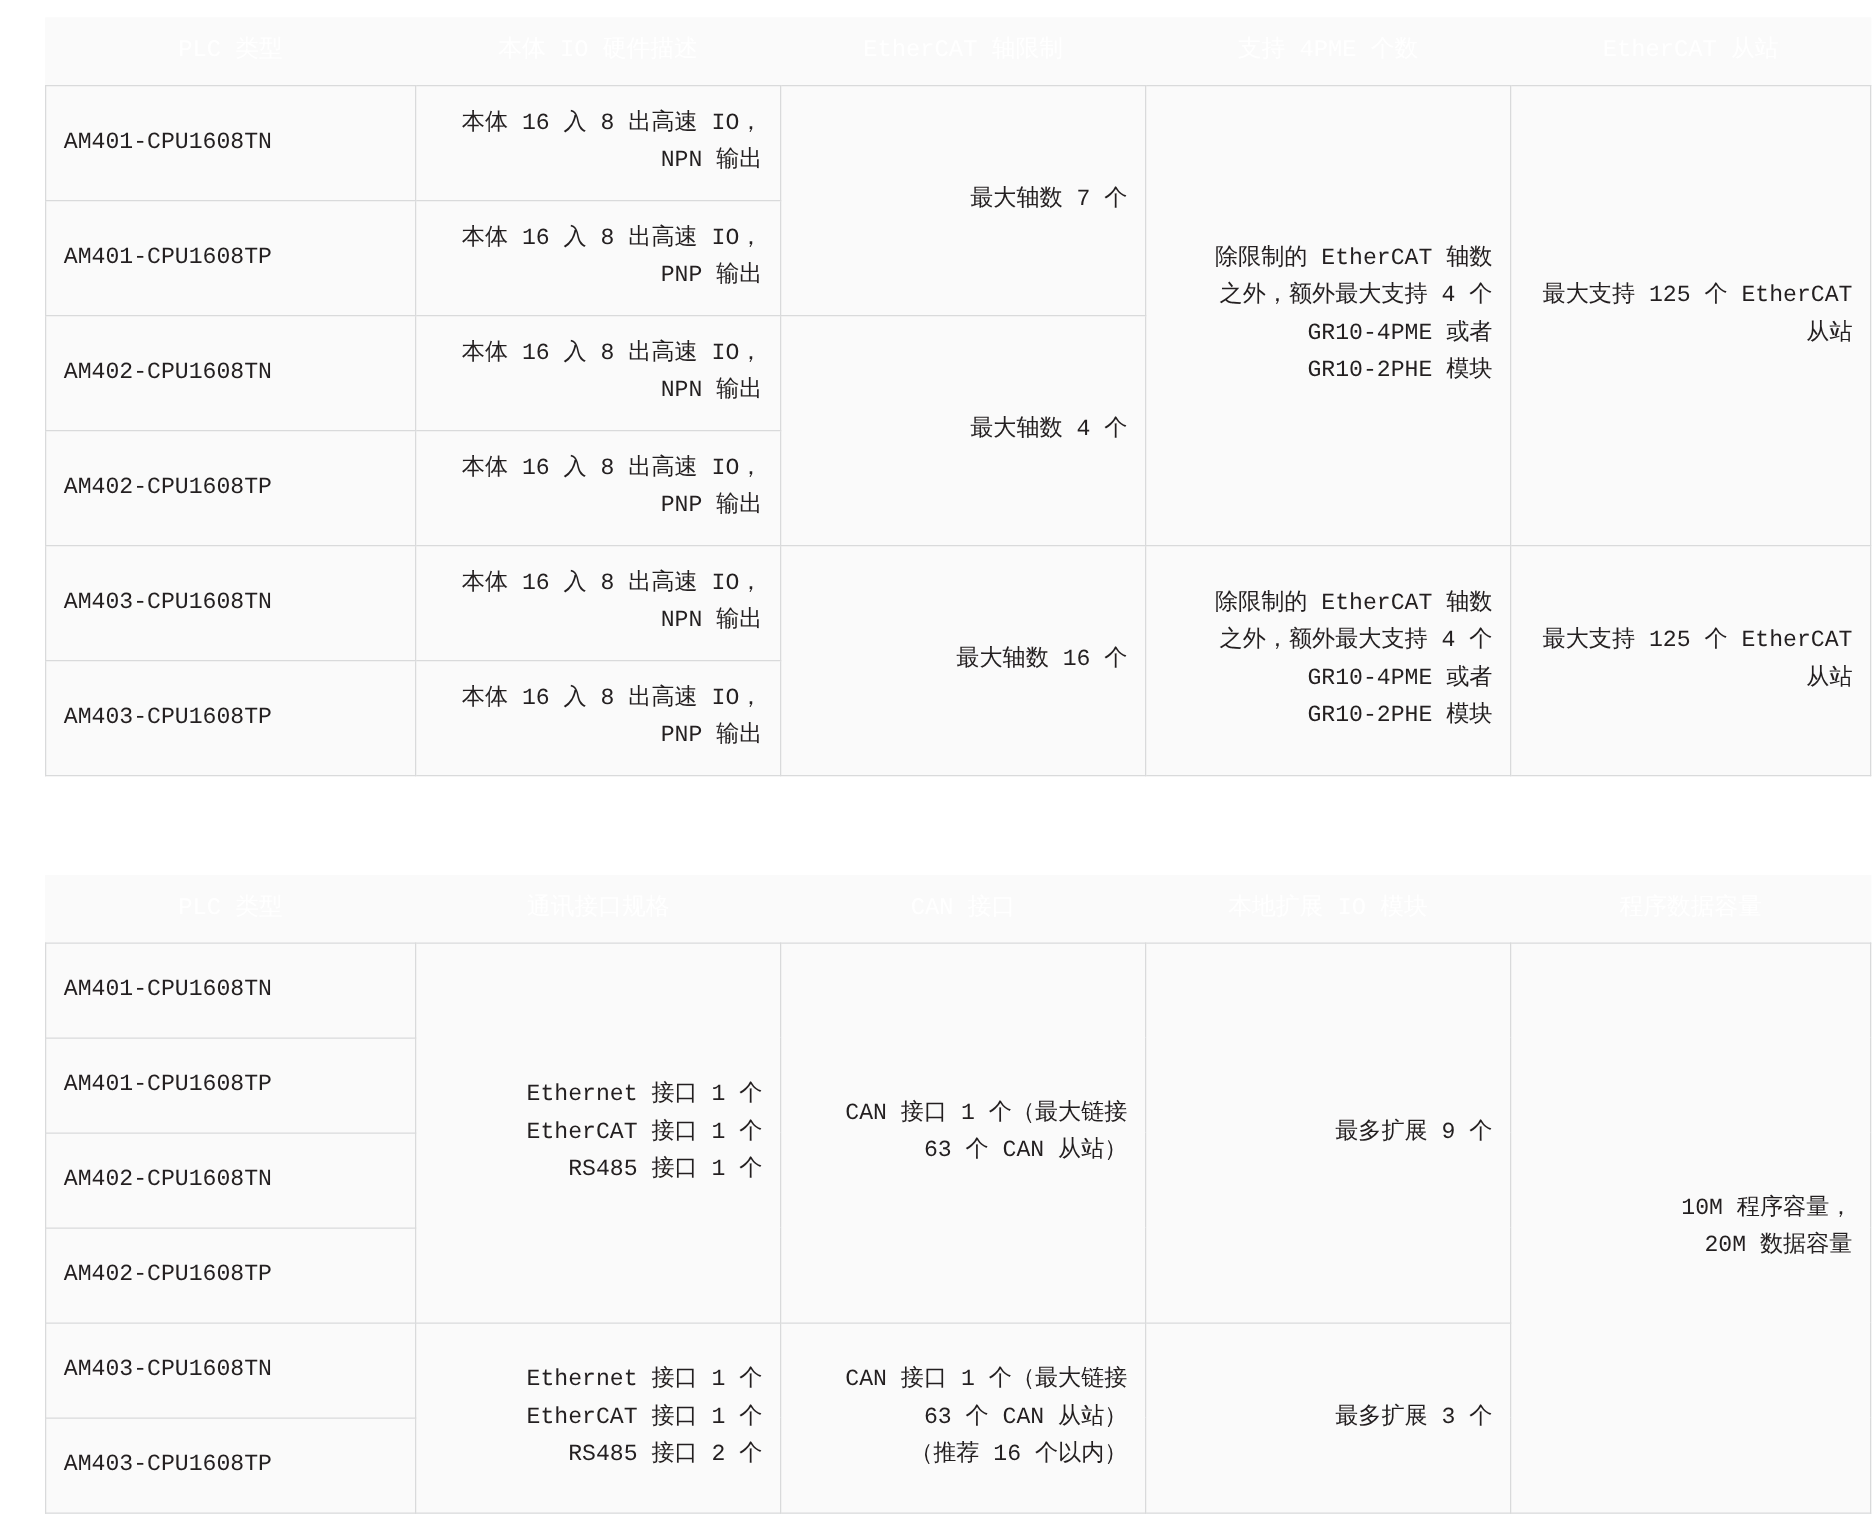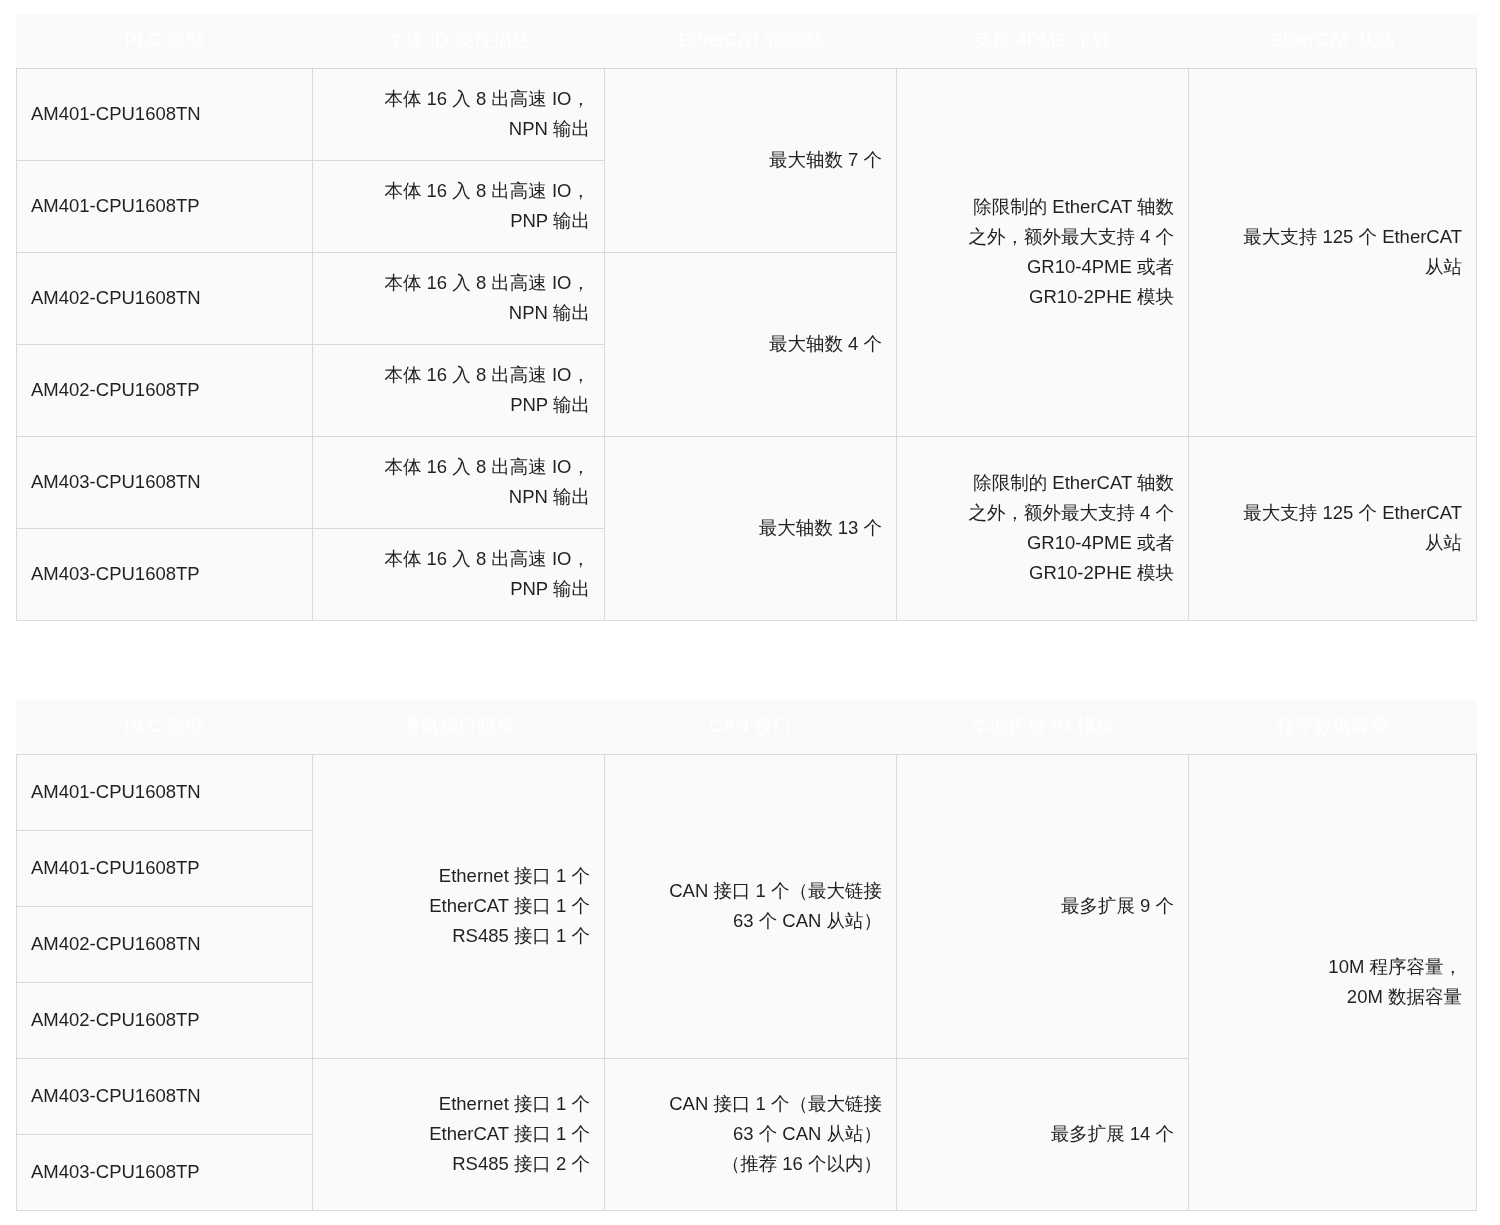--- a/index.html
+++ b/index.html
@@ -16,23 +16,24 @@
   }
   .page {
     width: 1500px;
     height: 1225px;
     position: relative;
     box-sizing: border-box;
     padding: 0 20px;
   }
   .table-block {
     position: absolute;
-    left: 16px;
+    left: 36px;
     width: 1460px;
     box-sizing: border-box;
+    font-family: Liberation Mono, monospace;
   }
   #table1 { top: 14px; }
   #table2 { top: 700px; }
 
   table.spec {
     border-collapse: collapse;
     table-layout: fixed;
     width: 1460px;
     background: #fafafa;
   }
@@ -137,21 +138,21 @@
         </tr>
         <tr class="rowtall">
           <td class="c-model">AM402-CPU1608TP</td>
           <td class="c-center cellwrap">本体 16 入 8 出高速 IO，
 PNP 输出</td>
         </tr>
         <tr class="rowtall">
           <td class="c-model">AM403-CPU1608TN</td>
           <td class="c-center cellwrap">本体 16 入 8 出高速 IO，
 NPN 输出</td>
-          <td class="c-center cellwrap v-center" rowspan="2">最大轴数 13 个</td>
+          <td class="c-center cellwrap v-center" rowspan="2">最大轴数 16 个</td>
           <td class="c-center cellwrap v-center" rowspan="2">除限制的 EtherCAT 轴数
 之外，额外最大支持 4 个
 GR10-4PME 或者
 GR10-2PHE 模块</td>
           <td class="c-center cellwrap v-center" rowspan="2">最大支持 125 个 EtherCAT
 从站</td>
         </tr>
         <tr class="rowtall">
           <td class="c-model">AM403-CPU1608TP</td>
           <td class="c-center cellwrap">本体 16 入 8 出高速 IO，
@@ -201,21 +202,21 @@
           <td class="c-model" style="height:76px">AM402-CPU1608TP</td>
         </tr>
         <tr>
           <td class="c-model" style="height:76px">AM403-CPU1608TN</td>
           <td class="c-center cellwrap v-center" rowspan="2">Ethernet 接口 1 个
 EtherCAT 接口 1 个
 RS485 接口 2 个</td>
           <td class="c-center cellwrap v-center" rowspan="2">CAN 接口 1 个（最大链接
 63 个 CAN 从站）
 （推荐 16 个以内）</td>
-          <td class="c-center cellwrap v-center" rowspan="2">最多扩展 14 个</td>
+          <td class="c-center cellwrap v-center" rowspan="2">最多扩展 3 个</td>
         </tr>
         <tr>
           <td class="c-model" style="height:76px">AM403-CPU1608TP</td>
         </tr>
       </tbody>
     </table>
   </div>
 
 </div>
 

